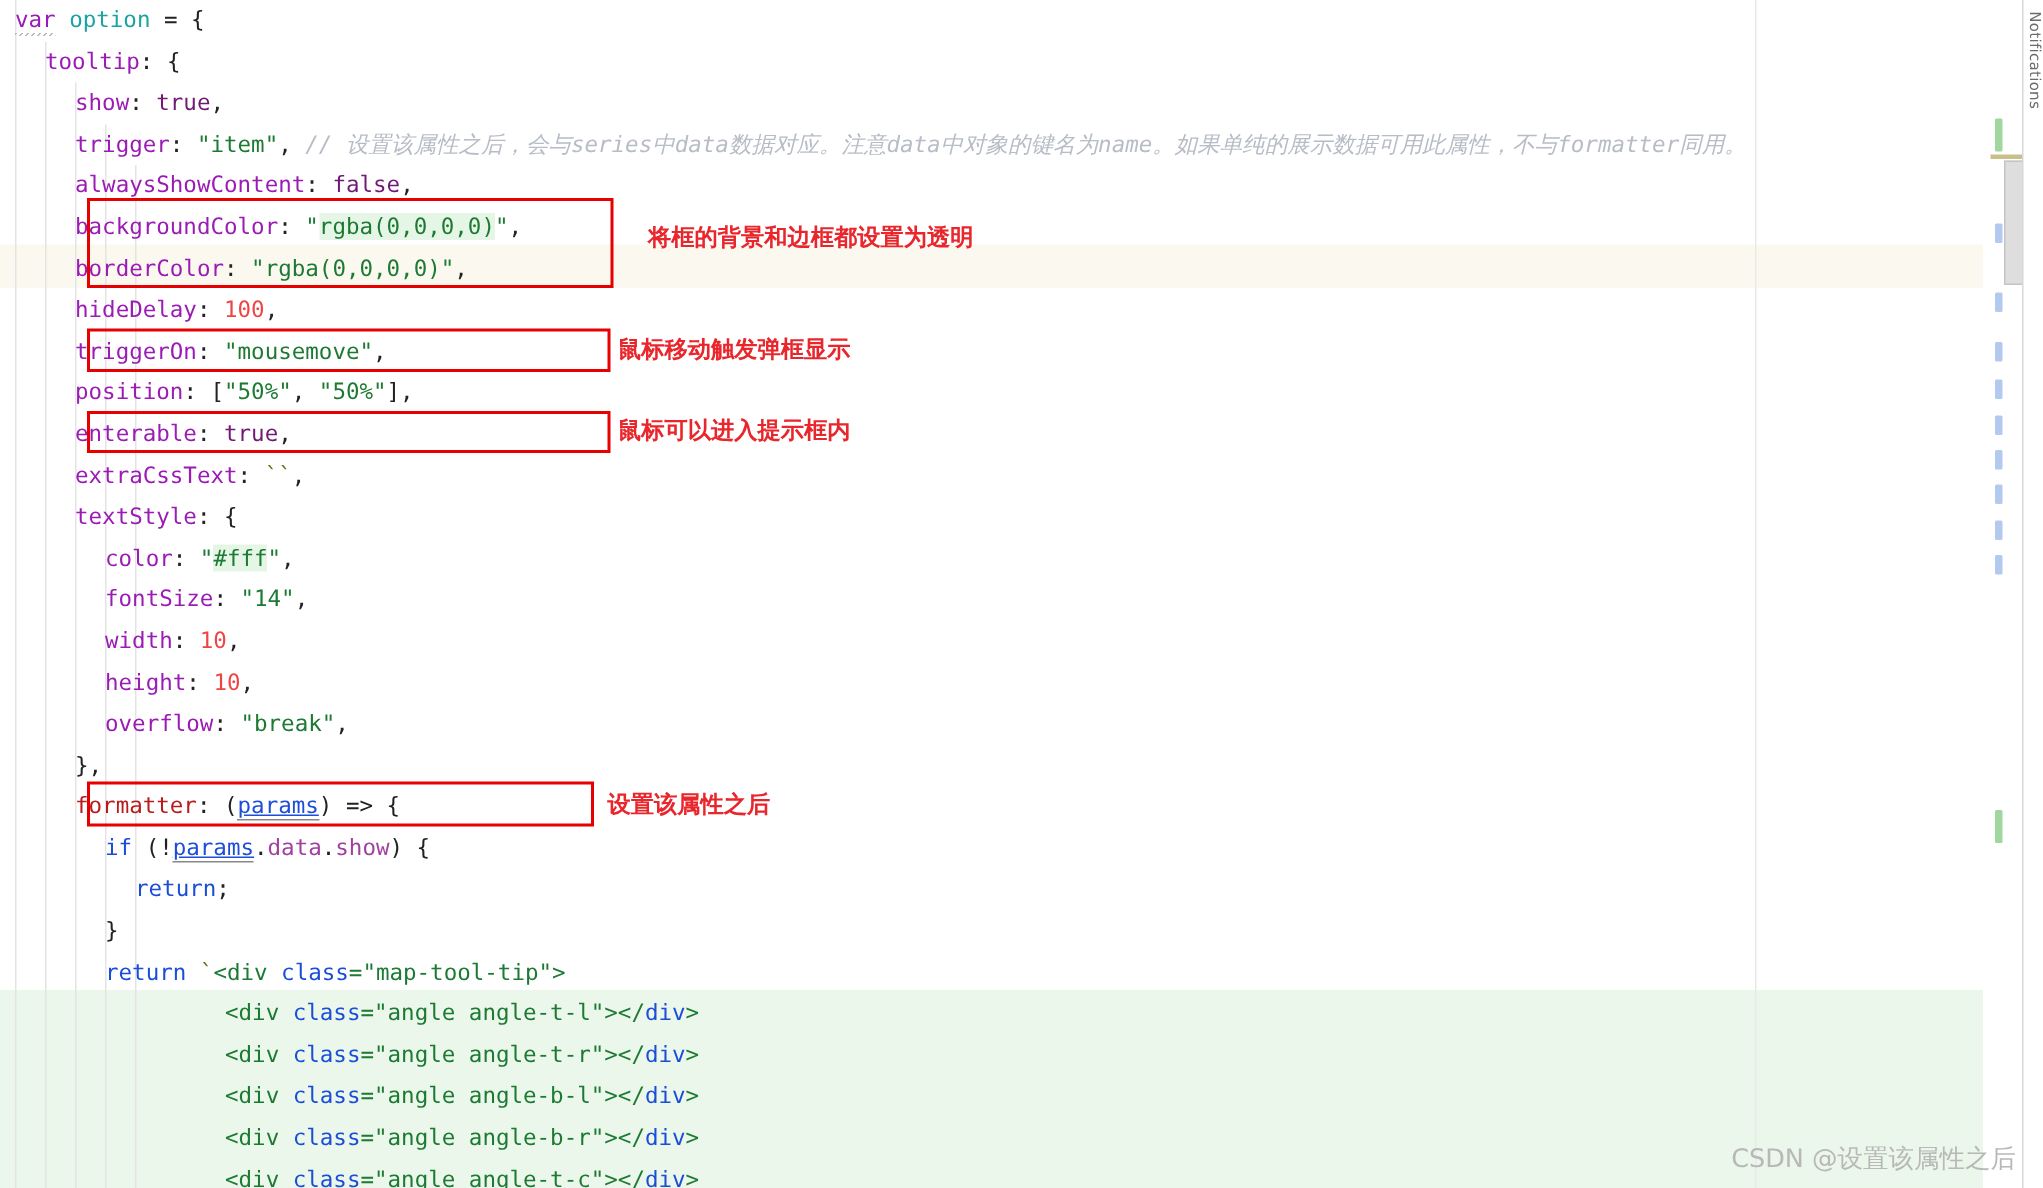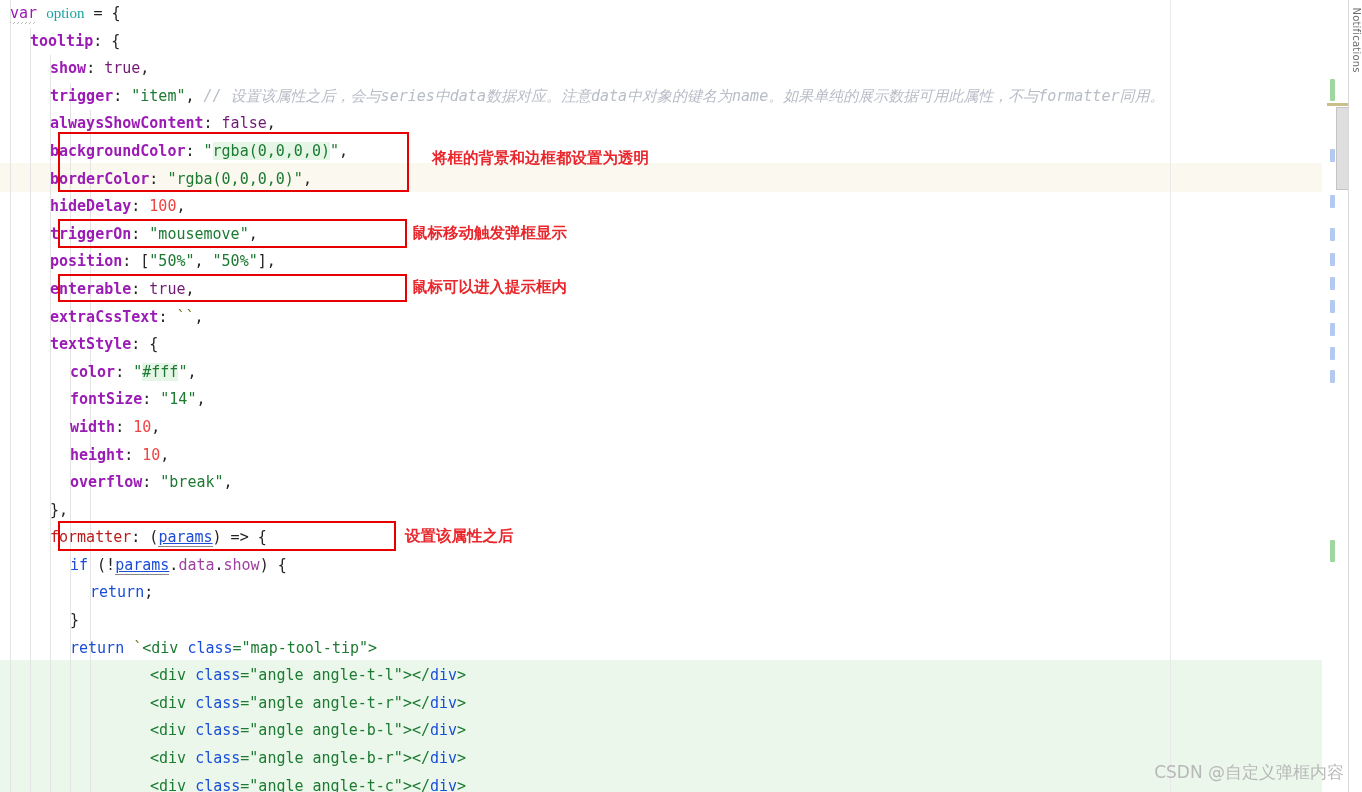--- a/index.html
+++ b/index.html
@@ -77,23 +77,23 @@
 
   
   .t-kw      { color: #9b1bb5; }          
   .t-kw u    { text-decoration: none; border-bottom: none;
                background-image:
                  repeating-linear-gradient(135deg,#b9b9b9 0 1px,transparent 1px 3px);
                background-repeat: repeat-x;
                background-size: 4px 2px;
                background-position: 0 100%;
                padding-bottom: 2px; }
-  .t-ident   { color: #1aa3a3; font-family: Liberation Serif, serif; }          
+  .t-ident   { color: #1aa3a3; }          
   .t-plain   { color: #222222; }
-  .t-prop    { color: #9b1bb5; font-weight: bold; }          
+  .t-prop    { color: #9b1bb5; }          
   .t-str     { color: #1c7a32; }          
   .t-num     { color: #ef4444; }          
   .t-bool    { color: #701a75; }          
   .t-ctrl    { color: #1a4ed8; }          
   .t-fn      { color: #b91c1c; }          
   .t-param   { color: #1d4ed8; border-bottom: 1px solid #888; text-decoration: underline; }
   .t-member  { color: #a040a0; }
   .t-comment { color: #b7bcc6; font-style: italic; }
   .t-tag     { color: #1c7a32; }
   .t-attrname{ color: #1a4ed8; }
@@ -237,14 +237,14 @@
         <div class="ov-mark" style="top: 540px; height: 22px; left: 8px; background: rgb(159, 215, 159);"></div>
       </div>
     <div class="scroll-top-bar" id="scrolltopbar" style="top: 103px;"></div>
     <div class="scroll-thumb" id="thumb" style="top: 107px; height: 83px;"></div>
   </div>
 
   <div class="side-panel">
     <div class="side-panel-label">Notifications</div>
   </div>
 
-  <div class="watermark">CSDN @自定义弹框内容</div>
+  <div class="watermark">CSDN @设置该属性之后</div>
 </div>
 
 </body></html>

